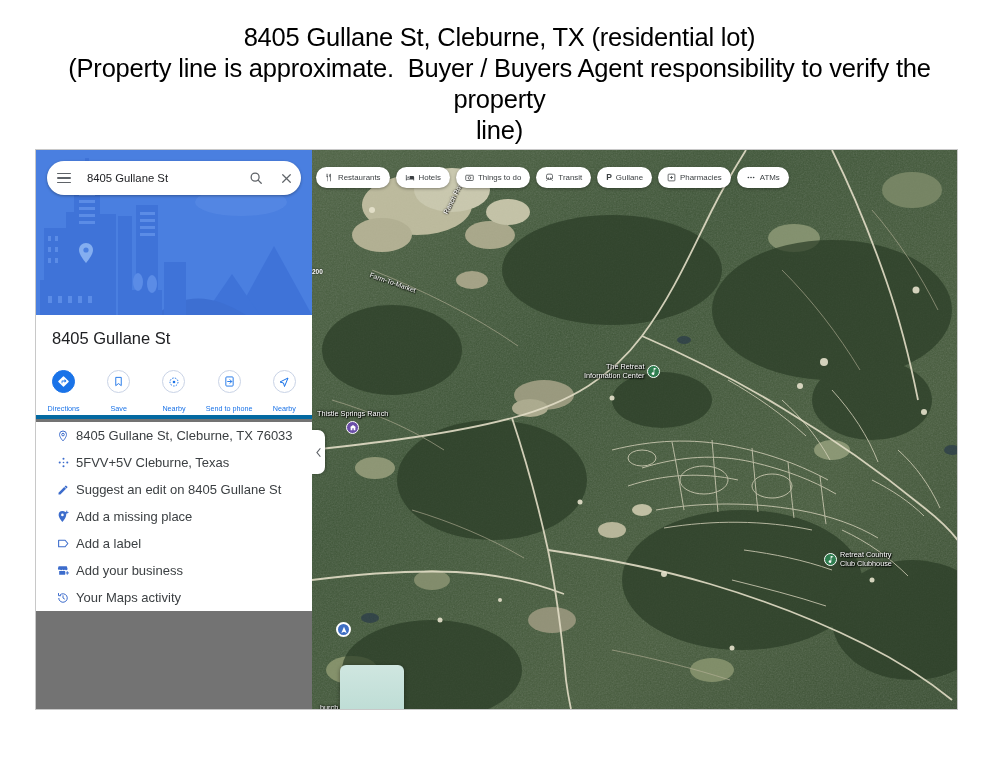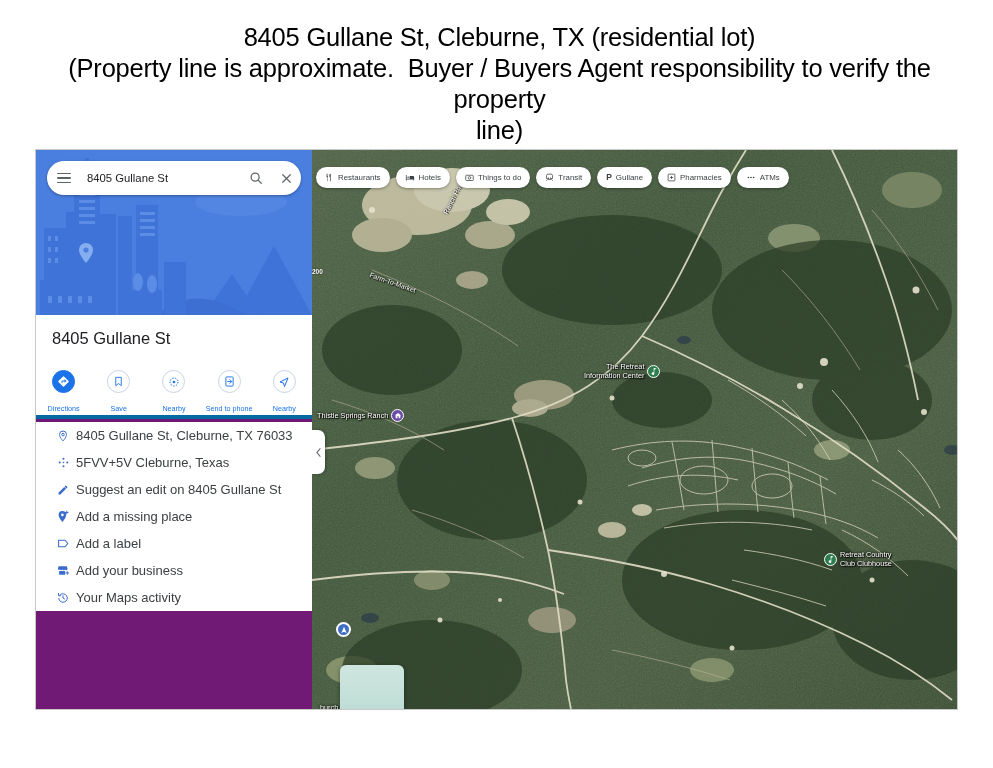--- a/index.html
+++ b/index.html
@@ -32,21 +32,21 @@
     border: 1px solid #c8c8c8;
     background: #2f3b2c;
     overflow: hidden;
   }
 
   
   #panel {
     position: absolute;
     left: 0; top: 0;
     width: 276px; height: 559px;
-    background: #701a75;
+    background: #737373;
     overflow: hidden;
     z-index: 30;
   }
 
   
   #searchwrap {
     position: absolute; left: 11px; top: 11px;
     width: 254px; height: 34px;
     background: #ffffff;
     border-radius: 18px;
@@ -396,21 +396,21 @@
     <div class="poi" style="left:512px; top:400px;">
       <span class="pin-c golf">
         <svg width="8" height="8" viewBox="0 0 24 24" fill="#fff">
             <path d="M11 3v13.2A4 4 0 1 0 13 20V8l7-2.4L13 3v0z"></path>
           </svg>
       </span>
       <span class="plab left">Retreat Country
 Club Clubhouse</span>
     </div>
 
-    <div class="poi" style="left:5px; top:259px;">
+    <div class="poi" style="left:5px; top:259px;flex-direction:column;">
       <span class="plab">Thistle Springs Ranch</span>
       <span class="pin-c purple">
         <svg width="8" height="8" viewBox="0 0 24 24" fill="#fff">
             <path d="M12 3L3 10h2v9h5v-6h4v6h5v-9h2z"></path>
           </svg>
       </span>
     </div>
 
     <div class="poi" style="left:8px; top:551px;">
       <span class="plab">hurch</span>

